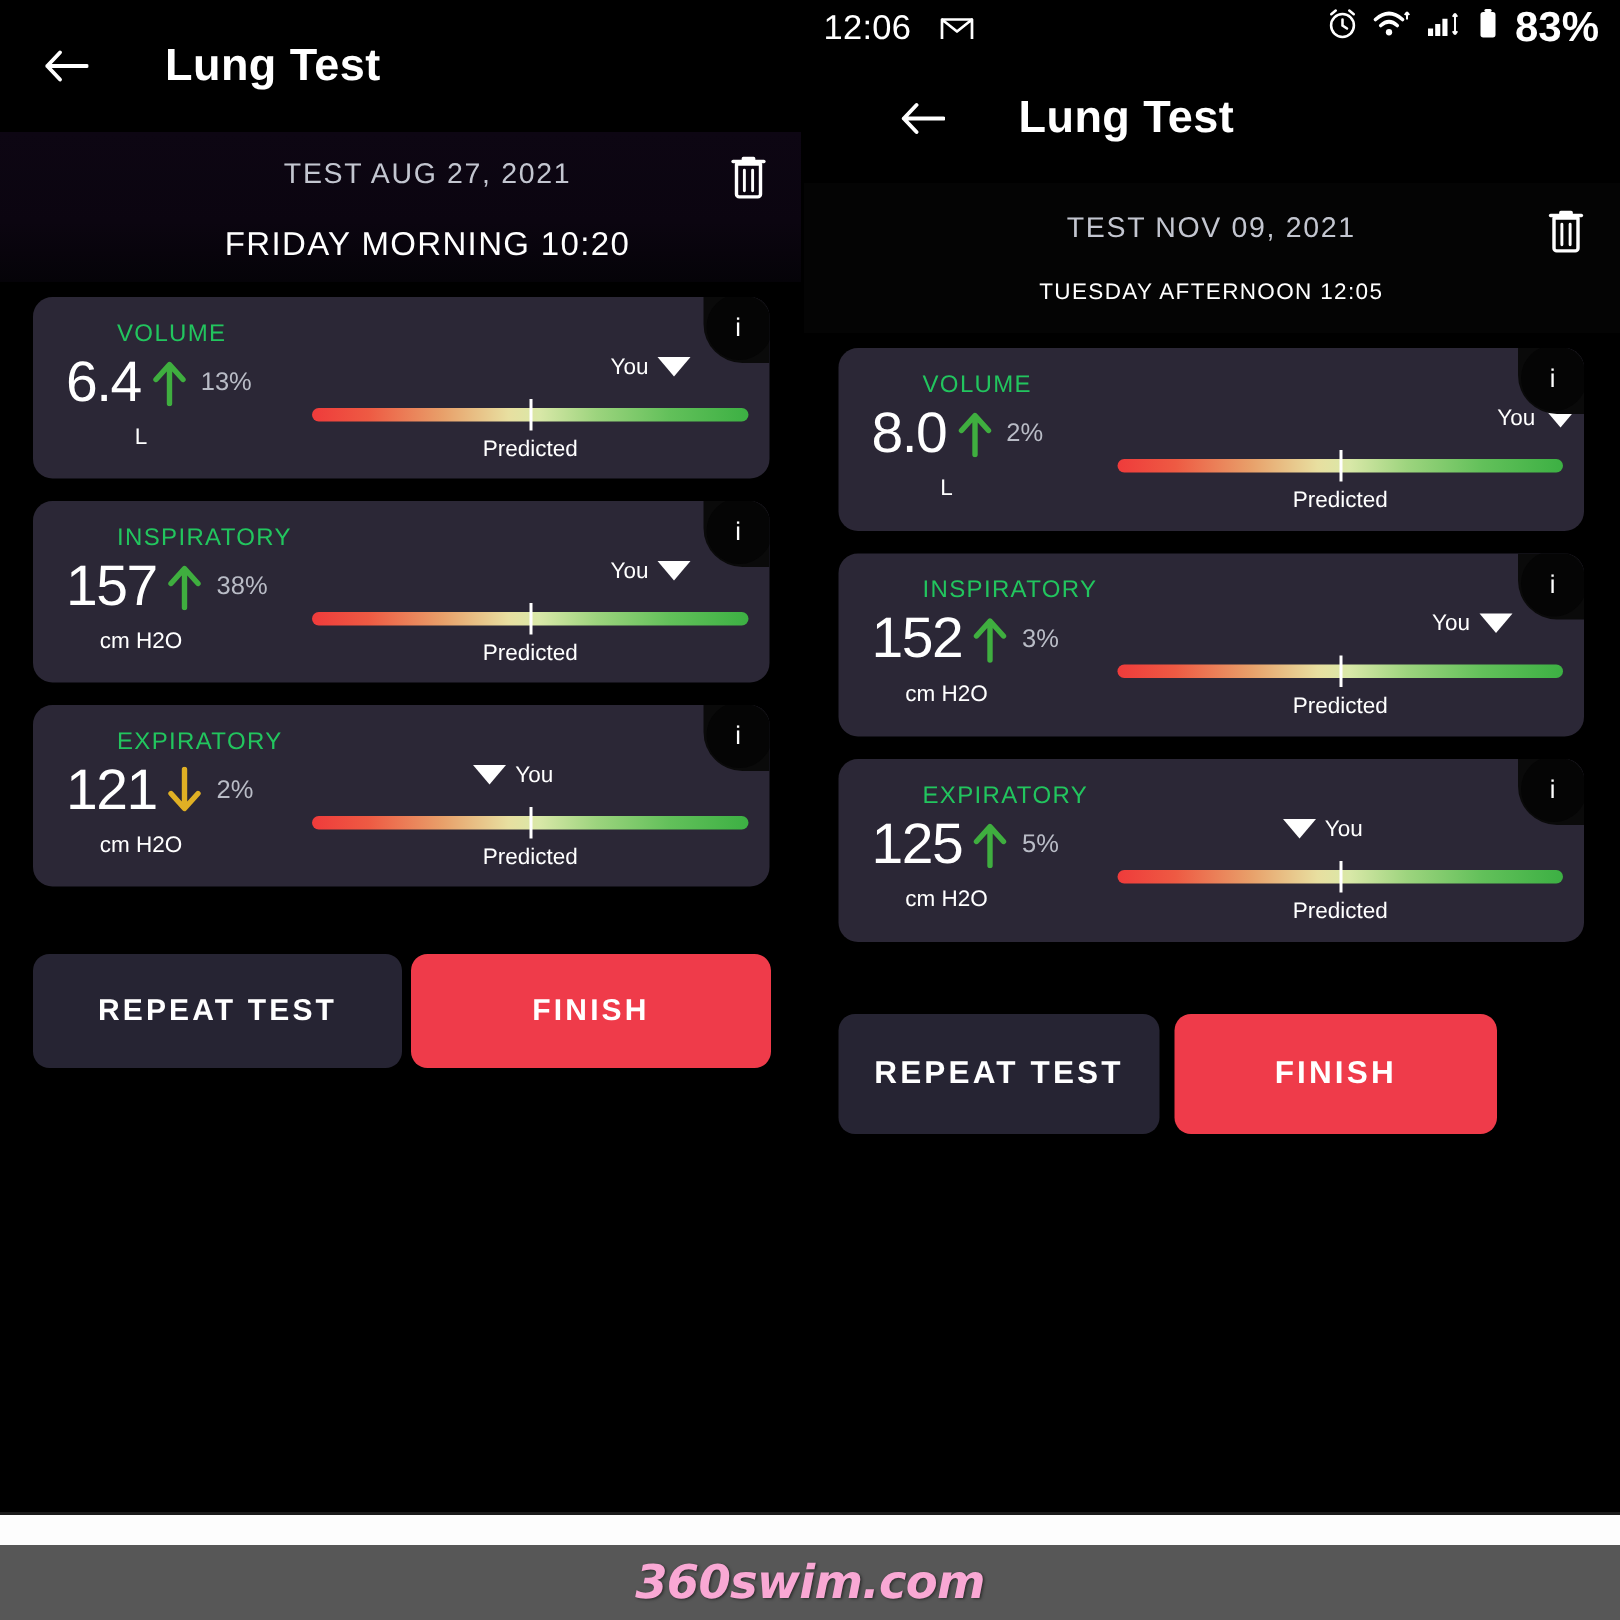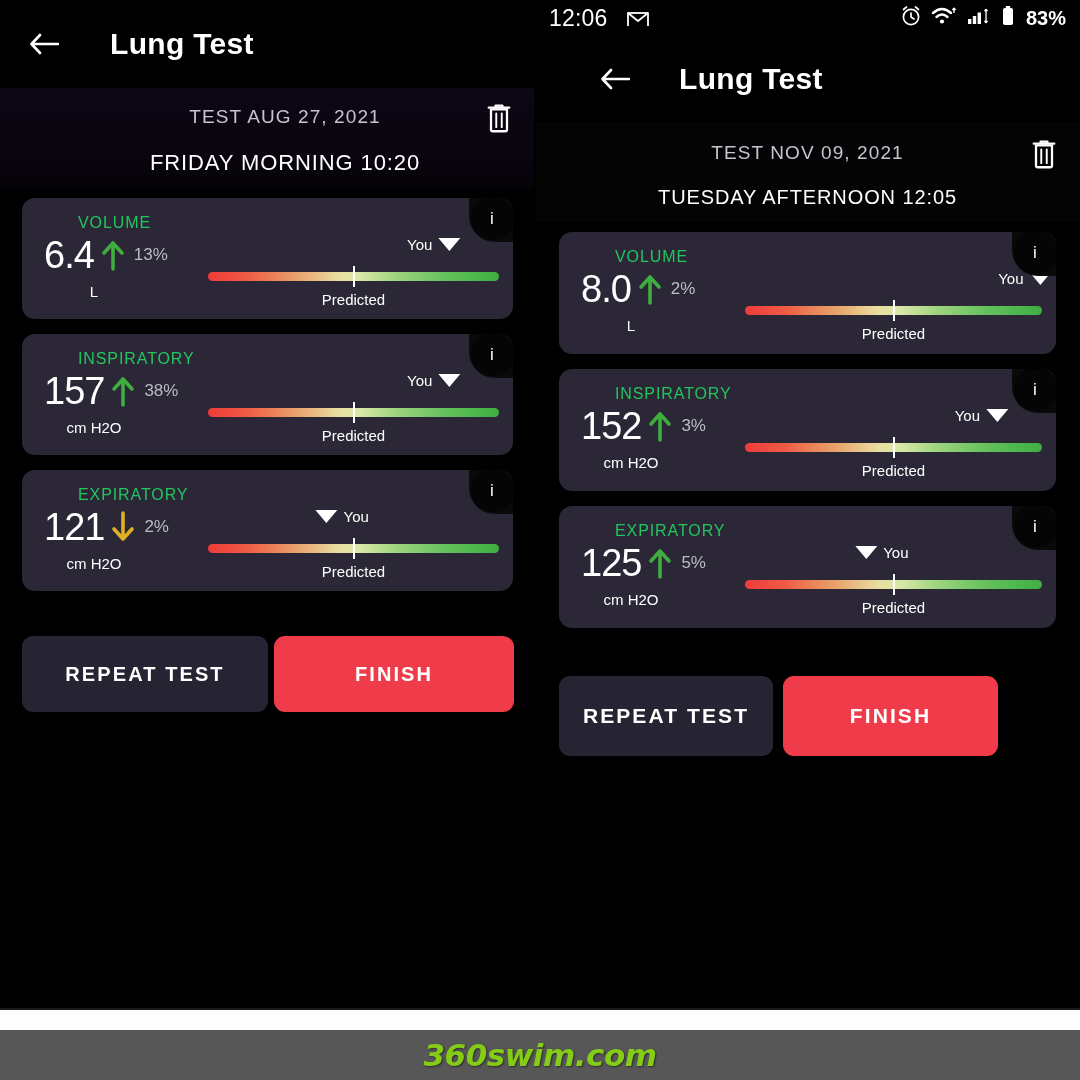--- a/index.html
+++ b/index.html
@@ -18,41 +18,41 @@
 
   
   .statusbar {
     position: relative; height: 36px; width: 100%;
     display: flex; align-items: center; padding: 0 14px; color: #fff;
   }
   .sb-time { font-size: 23px; font-weight: 400; letter-spacing: .2px; }
   .sb-gmail { margin-left: 18px; display: flex; align-items: center; }
   .sb-spacer { flex: 1; }
   .sb-icons { display: flex; align-items: center; gap: 9px; }
-  .sb-batt-pct { font-size: 20px; font-weight: 700; margin-left: 2px; }
+  .sb-batt-pct { font-size: 28px; font-weight: 700; margin-left: 2px; }
 
   
   .appbar { display: flex; align-items: center; background: #000; }
   .appbar-left  { height: 88px; padding-left: 22px; }
   .appbar-right { height: 86px; padding-left: 58px; }
   .back-arrow { width: 44px; height: 44px; display: flex; align-items: center; justify-content: center; cursor: pointer; }
   .appbar-title { color: #fff; font-weight: bold; letter-spacing: .3px; }
   .appbar-left  .appbar-title { font-size: 30px; margin-left: 44px; }
   .appbar-right .appbar-title { font-size: 30px; margin-left: 42px; }
 
   
   .testband { position: relative; }
   .testband-left  { background: linear-gradient(180deg,#0d0613 0%, #0b0510 60%, #050308 100%); padding-top: 18px; height: 100px; padding-left: 35px; }
   .testband-right { background: #040404; padding-top: 20px; height: 100px; }
   .test-date { text-align: center; color: #c3c6d0; letter-spacing: 1.1px; }
   .testband-left  .test-date { font-size: 19px; }
   .testband-right .test-date { font-size: 19px; }
   .test-when { text-align: center; color: #fff; letter-spacing: .9px; margin-top: 22px; }
   .testband-left  .test-when { font-size: 22px; }
-  .testband-right .test-when { font-size: 20px; }
+  .testband-right .test-when { font-size: 15px; }
   .trash-btn { position: absolute; cursor: pointer; }
   .trash-left  { right: 22px; top: 14px; }
   .trash-right { right: 22px; top: 16px; }
 
   
   .cards-left  { padding: 10px 22px 0 22px; display: flex; flex-direction: column; gap: 15px; }
   .cards-right { padding: 10px 24px 0 24px; display: flex; flex-direction: column; gap: 15px; }
   .card {
     position: relative; background: #2b2736; border-radius: 13px;
     overflow: hidden;
@@ -122,21 +122,21 @@
   .nav-ico { display: flex; align-items: center; justify-content: center; width: 60px; height: 60px; cursor: pointer; }
   .nav-back { width: 0; height: 0; border-top: 15px solid transparent; border-bottom: 15px solid transparent; border-right: 22px solid #4e4e4e; }
   .nav-home { width: 32px; height: 32px; border-radius: 50%; border: 3px solid #4a4a4a; background: #3d3d3d; }
   .nav-recent { width: 22px; height: 26px; background: #545454; border-radius: 3px; }
 
   .watermark {
     position: absolute; left: 0; bottom: 0; width: 1080px; height: 50px;
     background: #575757; display: flex; align-items: center; justify-content: center;
   }
   .watermark-text {
-    color: #84cc16; font-size: 31px; font-weight: bold; font-style: italic;
+    color: #f9a8d4; font-size: 31px; font-weight: bold; font-style: italic;
     letter-spacing: -.5px; font-family: "DejaVu Sans", sans-serif;
     text-shadow: 1px 1px 2px rgba(0,0,0,.5);
   }
 </style>
 </head>
 <body>
 
 <div class="screen">
 
   <div class="panel panel-left">

